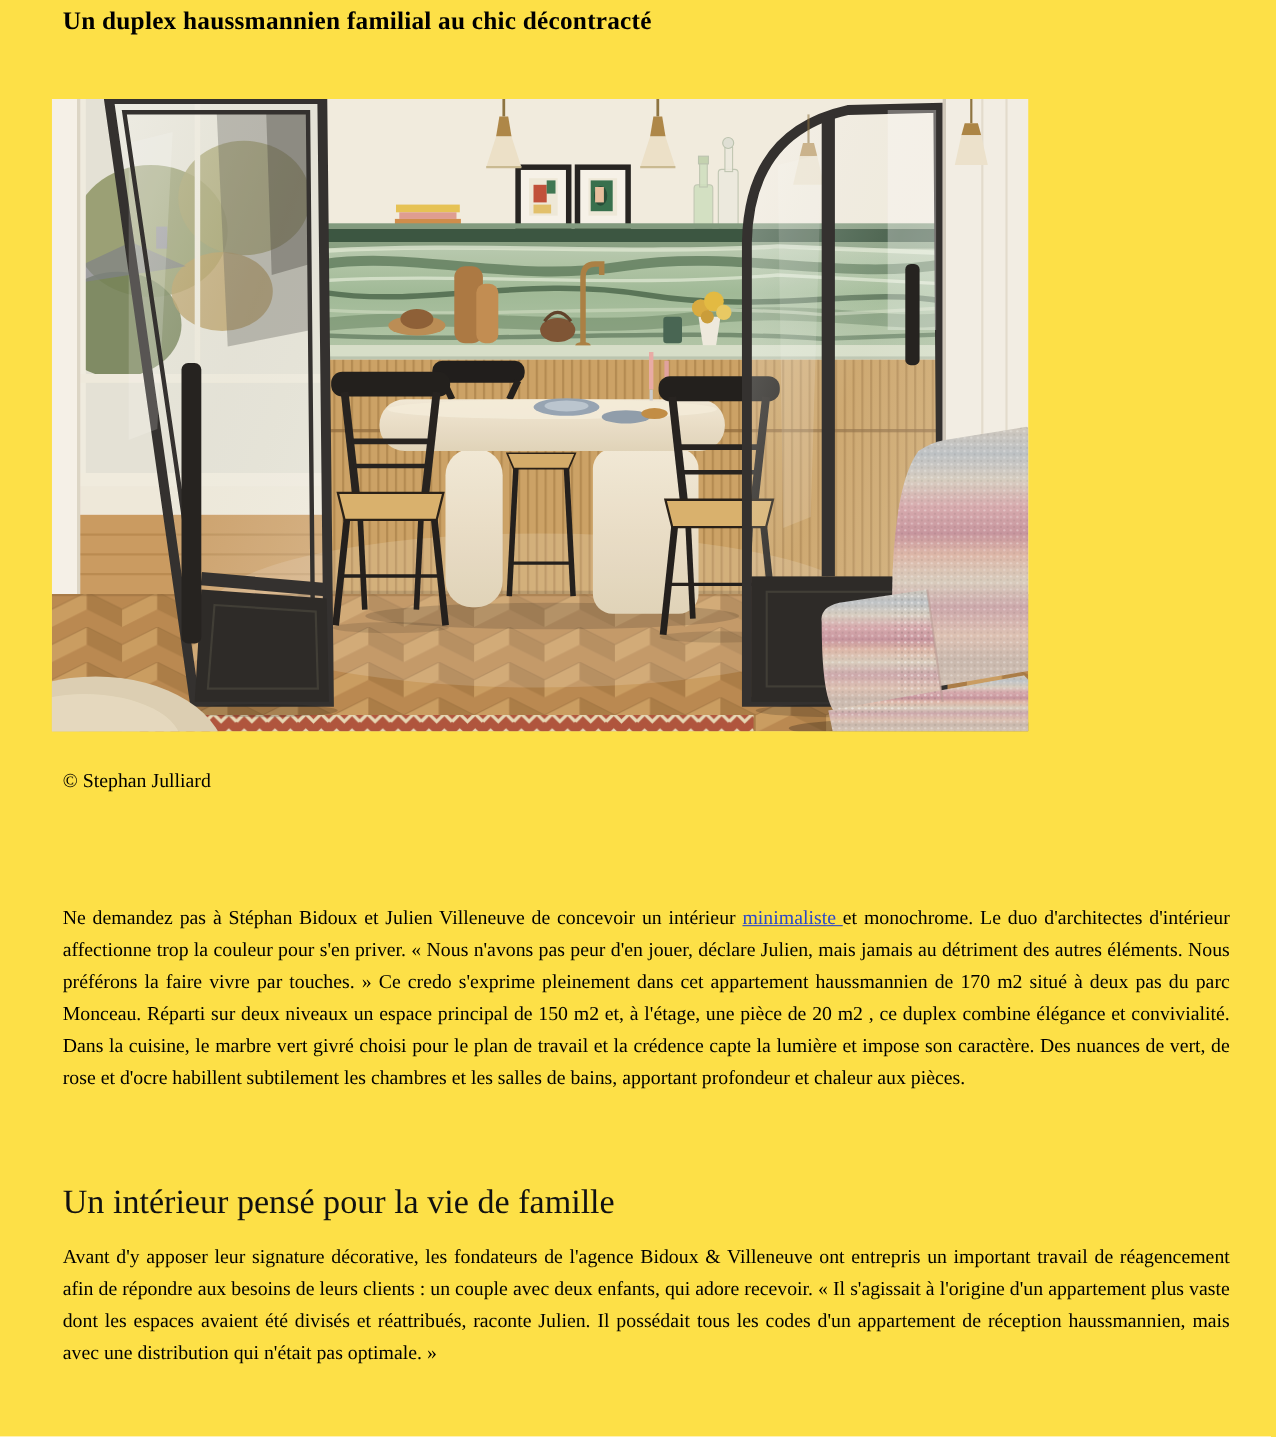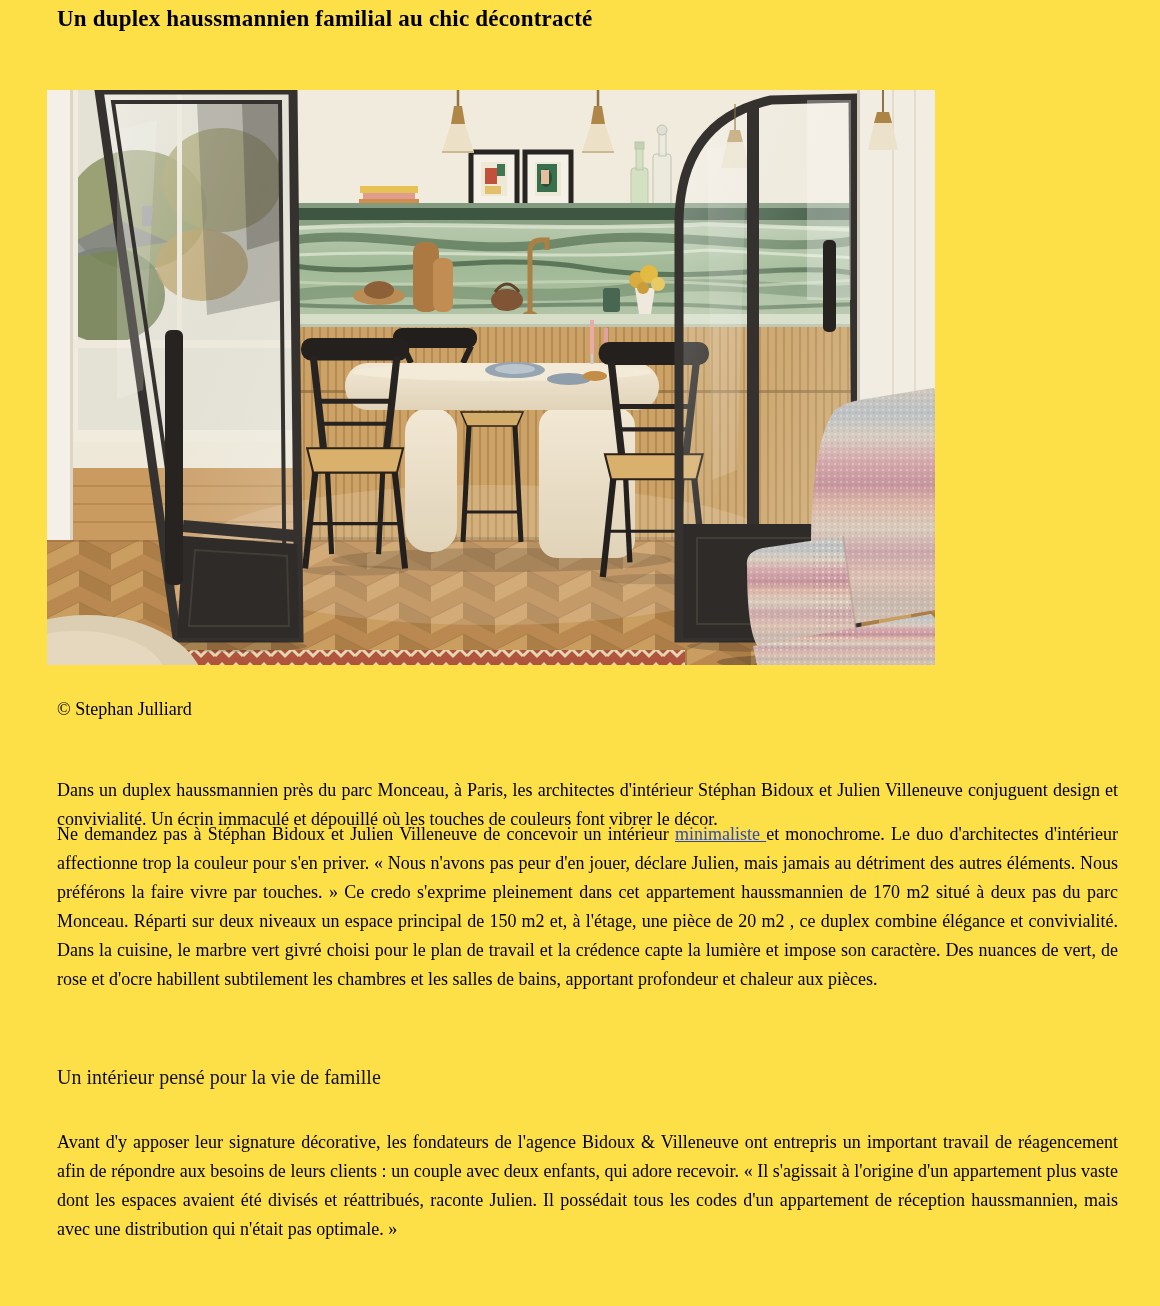--- a/index.html
+++ b/index.html
@@ -20,21 +20,21 @@
   }
   .para{
     position:absolute;left:57px;width:1061px;
     font-size:18px;line-height:29px;text-align:justify;
   }
   #p1{top:758px;}
   #p2{top:802px;}
   #p3{top:1110px;}
   .h2{
     position:absolute;left:57px;top:1049px;width:1060px;
-    font-size:20px;font-weight:400;color:#111;
+    font-size:31px;font-weight:400;color:#111;
   }
   a.article-link{color:#2b46c8;text-decoration:underline;cursor:pointer;}
 </style>
 </head>
 <body>
 
 <div class="page">
 
   <div class="title">Un duplex haussmannien familial au chic décontracté</div>
 
@@ -318,21 +318,20 @@
         <path d="M706,556 L884,524 L888,528 L888,575 L710,575 Z" fill="url(#weave)"></path>
         <path d="M796,446 L810,548" stroke="#b89a92" stroke-width="2" opacity="0.6" fill="none"></path>
       </g>
 
       <rect x="0" y="0" width="888" height="575" fill="#e8d9bd" opacity="0.05"></rect>
     </svg>
   </div>
 
   <div class="caption">© Stephan Julliard</div>
 
-  <p class="para" id="p1">Dans un duplex haussmannien près du parc Monceau, à Paris, les architectes d'intérieur Stéphan Bidoux et Julien Villeneuve conjuguent design et convivialité. Un écrin immaculé et dépouillé où les touches de couleurs font vibrer le décor.</p>
 
   <p class="para" id="p2"><span>Ne demandez pas à Stéphan Bidoux et Julien Villeneuve de concevoir un intérieur </span><a class="article-link">minimaliste </a><span>et monochrome. Le duo d'architectes d'intérieur affectionne trop la couleur pour s'en priver. « Nous n'avons pas peur d'en jouer, déclare Julien, mais jamais au détriment des autres éléments. Nous préférons la faire vivre par touches. » Ce credo s'exprime pleinement dans cet appartement haussmannien de 170 m2 situé à deux pas du parc Monceau. Réparti sur deux niveaux un espace principal de 150 m2 et, à l'étage, une pièce de 20 m2 , ce duplex combine élégance et convivialité. Dans la cuisine, le marbre vert givré choisi pour le plan de travail et la crédence capte la lumière et impose son caractère. Des nuances de vert, de rose et d'ocre habillent subtilement les chambres et les salles de bains, apportant profondeur et chaleur aux pièces.</span></p>
 
   <h2 class="h2">Un intérieur pensé pour la vie de famille</h2>
 
   <p class="para" id="p3">Avant d'y apposer leur signature décorative, les fondateurs de l'agence Bidoux &amp; Villeneuve ont entrepris un important travail de réagencement afin de répondre aux besoins de leurs clients : un couple avec deux enfants, qui adore recevoir. « Il s'agissait à l'origine d'un appartement plus vaste dont les espaces avaient été divisés et réattribués, raconte Julien. Il possédait tous les codes d'un appartement de réception haussmannien, mais avec une distribution qui n'était pas optimale. »</p>
 
 </div>
 
 </body></html>

